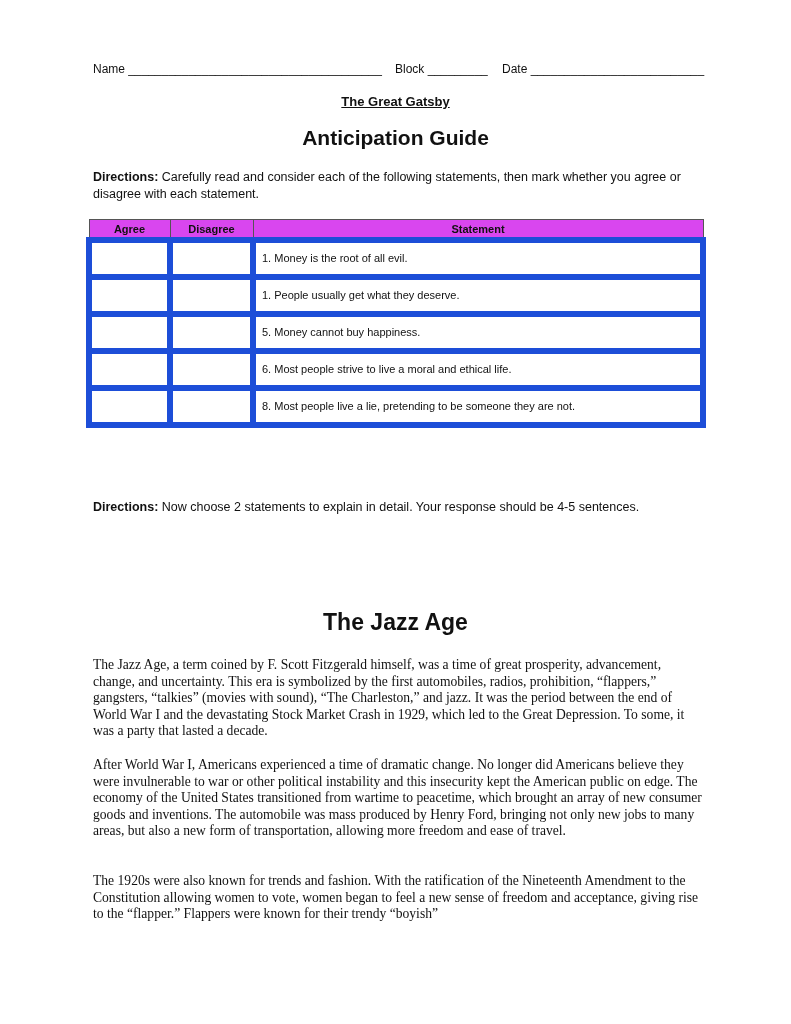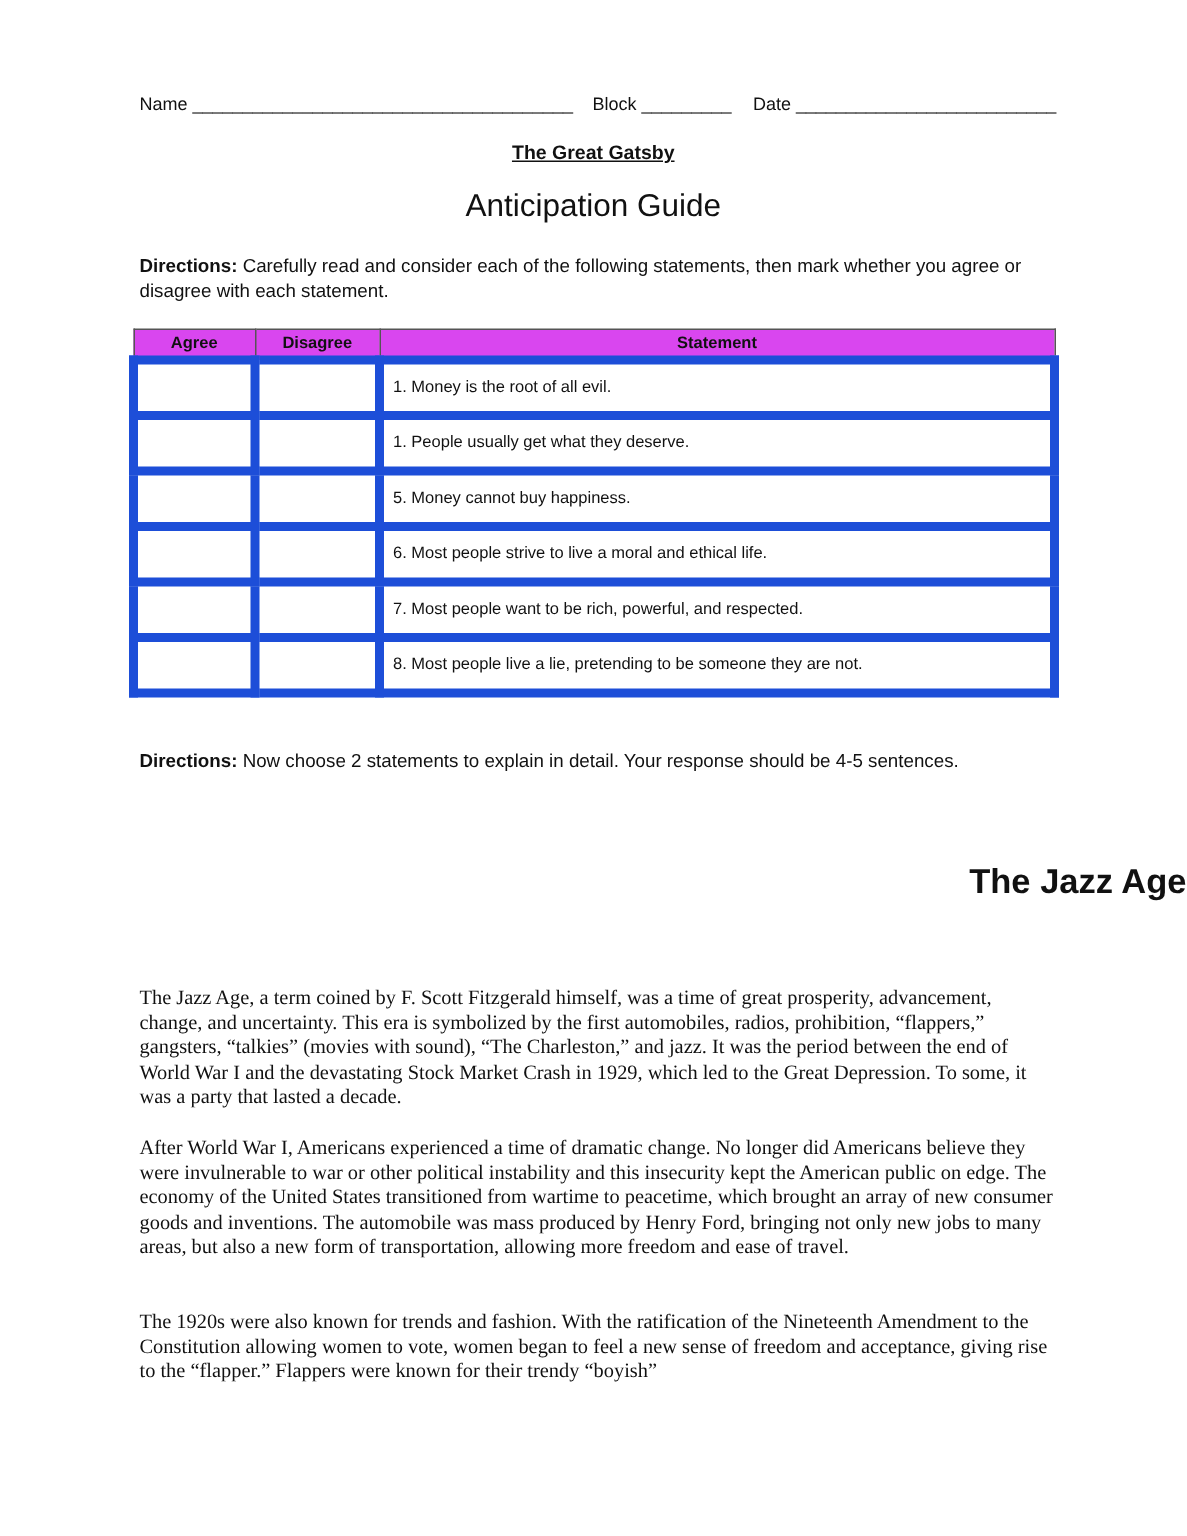--- a/index.html
+++ b/index.html
@@ -1,28 +1,28 @@
 <!DOCTYPE html>
 <html><head>
   <meta charset="utf-8">
   <style>
     html, body { margin:0; padding:0; background:#fff; }
     body { width:791px; height:1024px; position:relative; overflow:hidden; font-family:"Liberation Sans", sans-serif; color:#111; }
     .header-line { position:absolute; top:46px; left:93px; right:93px; font-size:12px; white-space:pre;margin-top:16px; }
     .hfield { position:absolute; top:0; }
     .subtitle { position:absolute; top:94px; left:0; width:791px; text-align:center; font-size:13px; font-weight:bold; text-decoration:underline; }
-    .title { position:absolute; top:126px; left:0; width:791px; text-align:center; font-size:21px; font-weight:normal; }
+    .title { position:absolute; top:126px; left:0; width:791px; text-align:center; font-size:21px; font-weight:bold; }
     .directions { position:absolute; left:93px; width:610px; font-size:12.5px; line-height:17px; }
     .directions b { font-weight:bold;margin-top:40px; }
     table { position:absolute; top:219px; left:86px; width:620px; border-collapse:collapse; font-size:11px; }
     th { background:#d946ef; font-weight:bold; height:17px; padding:0; border:1px solid #555; }
     td { border:6px solid #1d4ed8; height:31px; padding:0 0 0 6px; vertical-align:middle; line-height:15px; }
     td.blank { padding:0; }
     .col-a { width:80px; } .col-d { width:82px; }
-    .jazz-title { position:absolute; top:574px; left:0; width:791px; text-align:right; font-size:23px; font-weight:bold; }
+    .jazz-title { position:absolute; top:609px; left:0; width:791px; text-align:center; font-size:23px; font-weight:bold; }
     .para { position:absolute; left:93px; width:610px; font-family:"Liberation Serif", serif; font-size:13.6px; line-height:16.5px; }
   </style>
 </head>
 <body>
 
 <div class="header-line">
   <span class="hfield" style="left:0">Name ______________________________________</span>
   <span class="hfield" style="left:302px">Block _________</span>
   <span class="hfield" style="left:409px">Date __________________________</span>
 </div>
@@ -59,25 +59,20 @@
         <td>5.  Money cannot buy happiness.</td>
       </tr>
     <tr>
         <td class="blank"></td>
         <td class="blank"></td>
         <td>6.  Most people strive to live a moral and ethical life.</td>
       </tr>
     <tr>
         <td class="blank"></td>
         <td class="blank"></td>
-        <td>7.  Most people want to be rich, powerful, and respected.</td>
-      </tr>
-    <tr>
-        <td class="blank"></td>
-        <td class="blank"></td>
         <td>8.  Most people live a lie, pretending to be someone they are not.</td>
       </tr>
   </tbody>
 </table>
 
 <div class="directions" style="top:499px">
   <b>Directions:</b><span> Now choose 2 statements to explain in detail. Your response should be 4-5 sentences.</span>
 </div>
 
 <div class="jazz-title">The Jazz Age</div>

